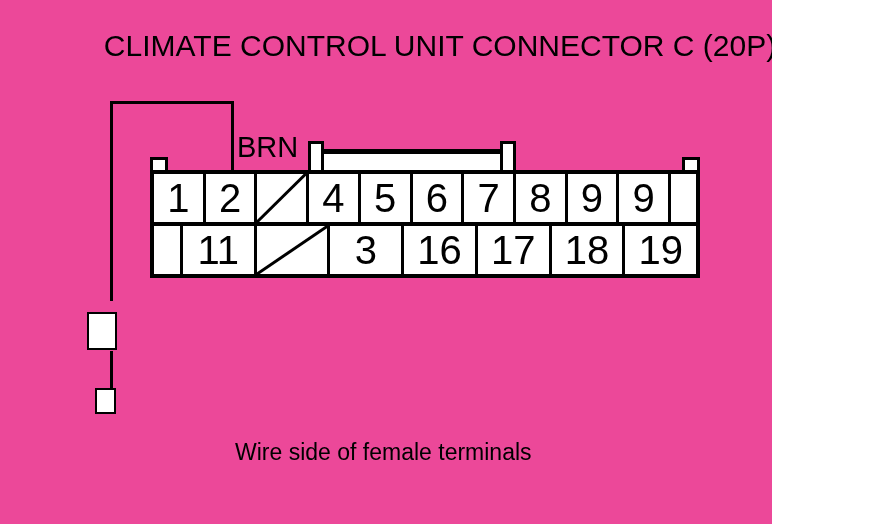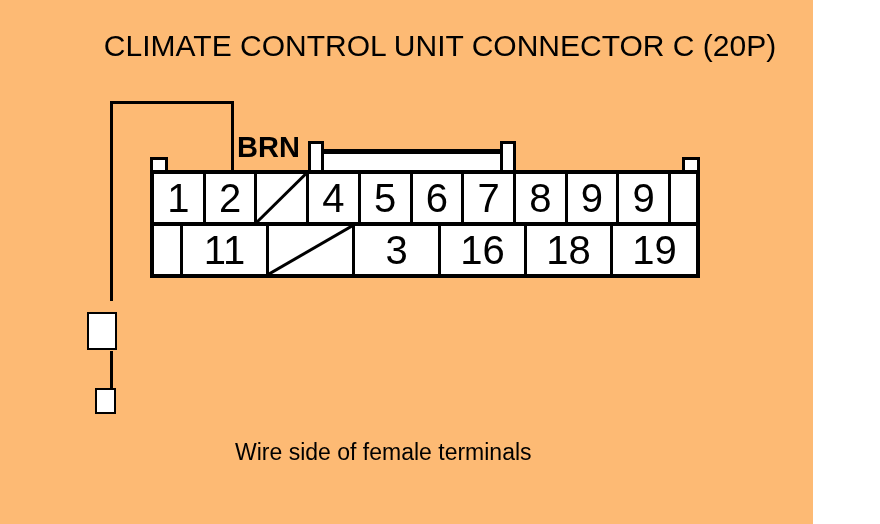--- a/index.html
+++ b/index.html
@@ -1,24 +1,23 @@
 <!DOCTYPE html>
 <html><head>
 <meta charset="utf-8">
 <style>
   html, body { margin: 0; padding: 0; background: #ffffff; }
   .canvas {
     position: relative;
     width: 772px;
     height: 524px;
-    background: #fdba74;
+    background: #ec4899;
     color: #000000;
     font-family: "Liberation Sans", sans-serif;
     overflow: hidden;
-    padding-left: 41px;
   }
 
   
   .title {
     position: absolute;
     top: 31px; left: 0; width: 880px;
     text-align: center;
     font-size: 30px;
     line-height: 1;
     white-space: nowrap;
@@ -28,21 +27,20 @@
     left: 235px; top: 441px;
     font-size: 23px;
     line-height: 1;
     white-space: nowrap;
   }
   .wire-label {
     position: absolute;
     left: 237px; top: 133px;
     font-size: 29px;
     line-height: 1;
-    font-weight: bold;
   }
 
   
   .wire { position: absolute; background: #000; }
   .wire-h  { left: 110px; top: 101px; width: 124px; height: 3px; }
   .wire-v-left { left: 110px; top: 101px; width: 3px; height: 200px; }
   .wire-v-pin  { left: 231px; top: 101px; width: 3px; height: 69px; }
   .wire-v-mid  { left: 110px; top: 351px; width: 3px; height: 39px; }
   .sq { position: absolute; background: #fff; border: 2px solid #000; box-sizing: border-box; }
   .sq-large { left: 87px; top: 312px; width: 30px; height: 38px; }
@@ -139,20 +137,21 @@
     <div class="pin-row pin-row-bottom">
       <div class="pin-cell start-cap"></div>
       <div class="pin-cell">11</div>
       <div class="pin-cell">
         <svg class="slash-svg" viewBox="0 0 100 100" preserveAspectRatio="none">
             <line x1="0" y1="100" x2="100" y2="0" stroke="#000" stroke-width="3" vector-effect="non-scaling-stroke"></line>
           </svg>
       </div>
       <div class="pin-cell">3</div>
       <div class="pin-cell">16</div>
+      <div class="pin-cell">17</div>
       <div class="pin-cell">18</div>
       <div class="pin-cell">19</div>
     </div>
   </div>
 
   <div class="sq sq-large"></div>
   <div class="wire wire-v-mid"></div>
   <div class="sq sq-small"></div>
 
   <div class="caption">Wire side of female terminals</div>

